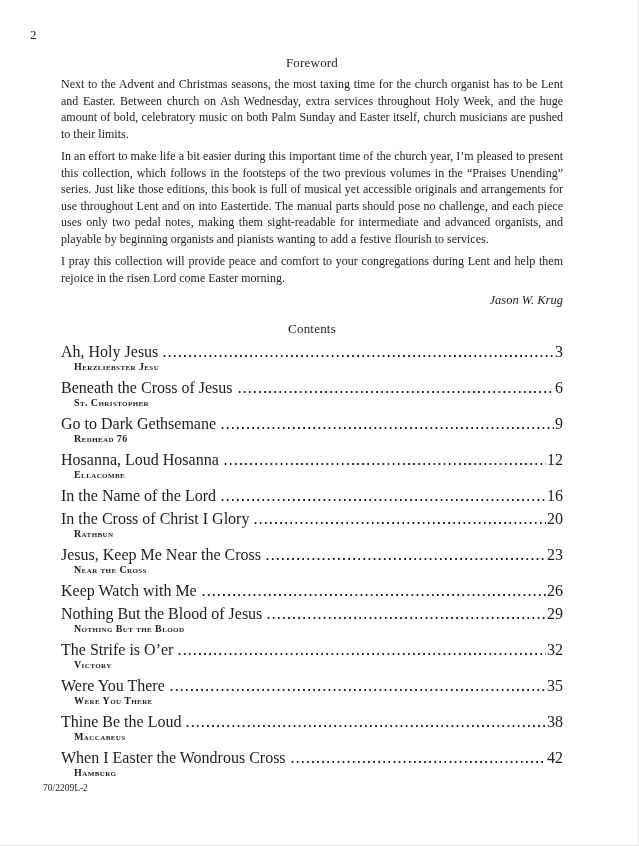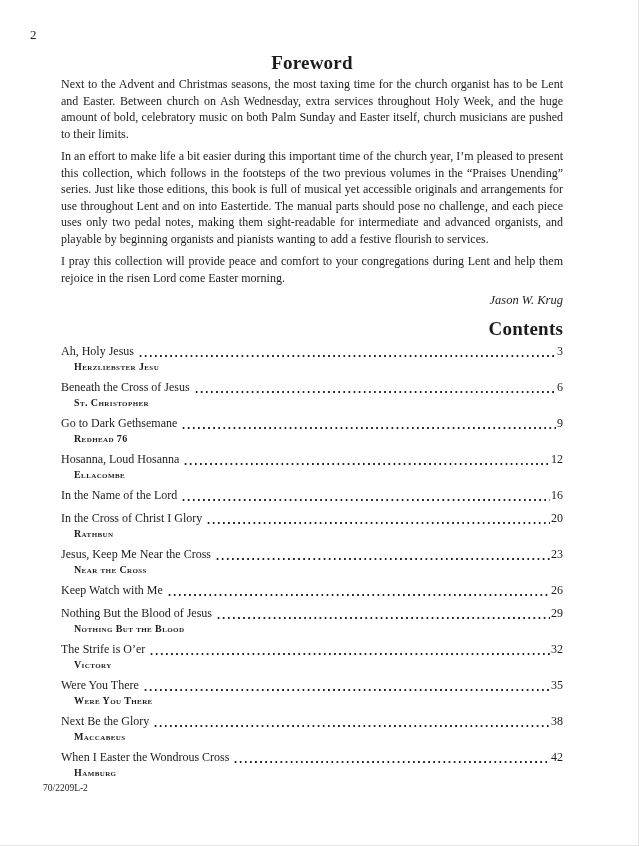--- a/index.html
+++ b/index.html
@@ -23,47 +23,47 @@
     line-height: 15px;
   }
   .content {
     position: absolute;
     left: 61px;
     top: 0;
     width: 502px;
   }
   .section-title {
     margin: 51px 0 2px 0;
-    font-size: 19px;
+    font-size: 13px;
     line-height: 23px;
-    font-weight: bold;
+    font-weight: normal;
     text-align: center;
     letter-spacing: 0.2px;
   }
-  .section-title.contents { margin: 8px 0 3px 0; text-align: right; }
+  .section-title.contents { margin: 8px 0 3px 0; }
   .body-para {
     margin: 0 0 6px 0;
     font-size: 12px;
     line-height: 16.5px;
     text-align: justify;
   }
   .signature {
     margin: 2px 0 0 0;
     font-size: 12.5px;
     line-height: 17px;
     font-style: italic;
     text-align: right;
     font-family: Liberation Serif, serif;
   }
   .toc { margin: 0; }
   .entry { margin: 0 0 6px 0; }
   .entry-line {
     display: flex;
     align-items: flex-end;
-    font-size: 12px;
+    font-size: 16px;
     line-height: 17px;
   }
   .entry-title { white-space: nowrap; }
   .leader {
     flex: 1 1 auto;
     position: relative;
     margin-left: 4px;
     min-width: 10px;
   }
   .leader::after {
@@ -209,21 +209,21 @@
     <div class="entry-line">
       <span class="entry-title">Were You There</span>
       <span class="leader"></span>
       <span class="entry-page">35</span>
     </div>
     <div class="entry-tune">Were You There</div>
   </div>
 
   <div class="entry">
     <div class="entry-line">
-      <span class="entry-title">Next Be the Glory</span>
+      <span class="entry-title">Thine Be the Loud</span>
       <span class="leader"></span>
       <span class="entry-page">38</span>
     </div>
     <div class="entry-tune">Maccabeus</div>
   </div>
 
   <div class="entry">
     <div class="entry-line">
       <span class="entry-title">When I Easter the Wondrous Cross</span>
       <span class="leader"></span>

